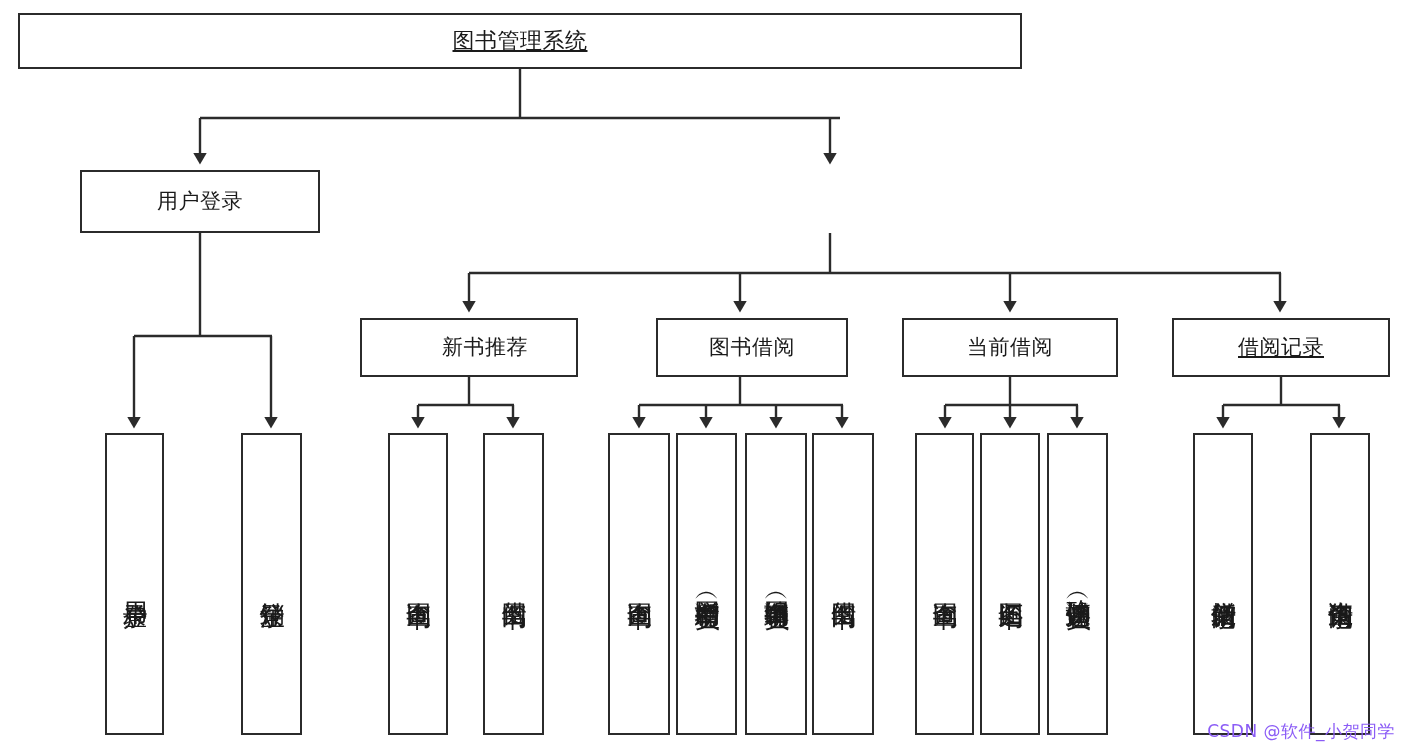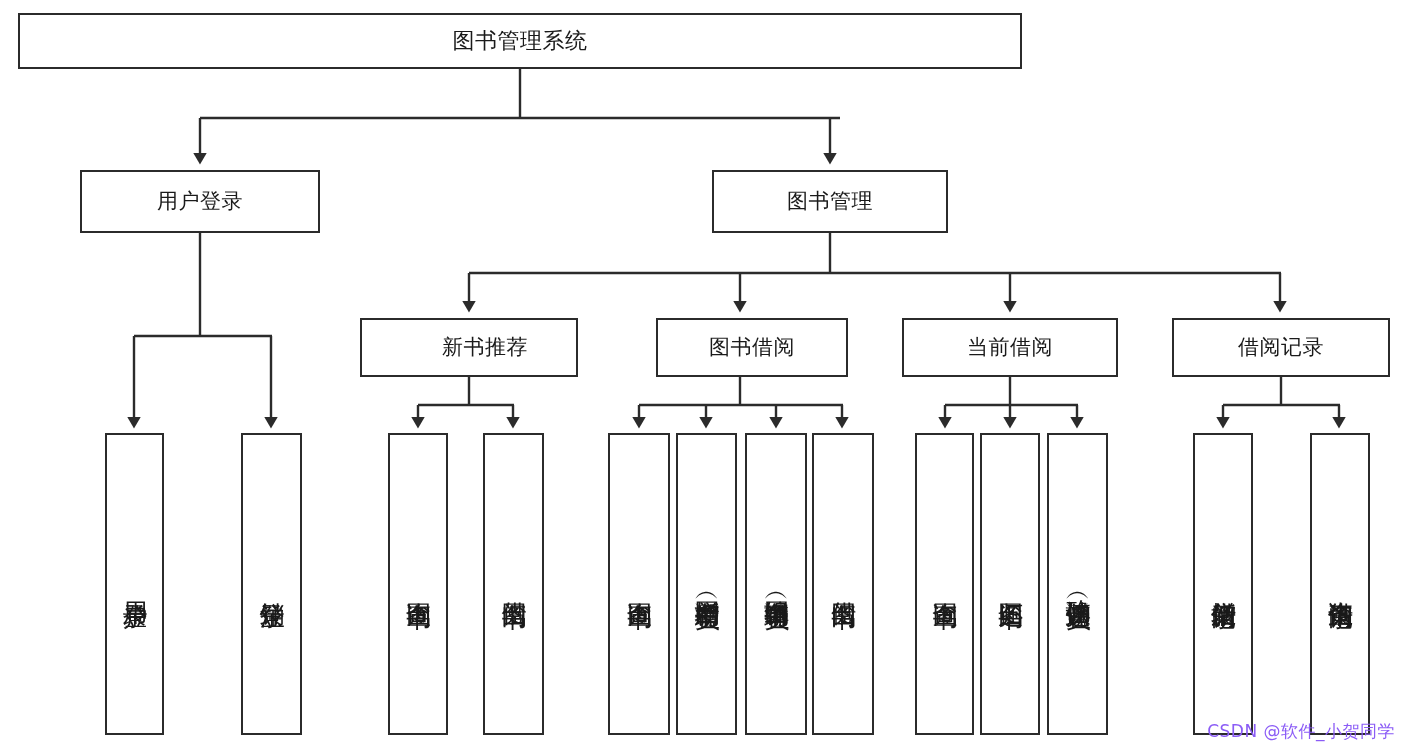--- a/index.html
+++ b/index.html
@@ -120,41 +120,38 @@
     <path class="wire" d="M945,405 L945,418" marker-end="url(#arrow)"></path>
     <path class="wire" d="M1010,405 L1010,418" marker-end="url(#arrow)"></path>
     <path class="wire" d="M1077,405 L1077,418" marker-end="url(#arrow)"></path>
 
     <path class="wire" d="M1281,377 L1281,405"></path>
     <path class="wire" d="M1223,405 L1340,405"></path>
     <path class="wire" d="M1223,405 L1223,418" marker-end="url(#arrow)"></path>
     <path class="wire" d="M1339,405 L1339,418" marker-end="url(#arrow)"></path>
   </svg>
 
-  <div class="node h root" style="left:18px;top:13px;width:1004px;height:56px;">
+  <div class="node h root" style="left:18px;top:13px;width:1004px;height:56px;text-decoration:underline;">
     <span class="label">图书管理系统</span>
   </div>
 
   <div class="node h" style="left:80px;top:170px;width:240px;height:63px;">
     <span class="label">用户登录</span>
-  </div>
-  <div class="node h" style="left:712px;top:170px;width:236px;height:63px;">
-    <span class="label">图书管理</span>
   </div>
 
   <div class="node h" style="left:360px;top:318px;width:218px;height:59px;padding-left:32px;">
     <span class="label">新书推荐</span>
   </div>
   <div class="node h" style="left:632px;top:318px;width:192px;height:59px;margin-left:24px;">
     <span class="label">图书借阅</span>
   </div>
   <div class="node h" style="left:902px;top:318px;width:216px;height:59px;">
     <span class="label">当前借阅</span>
   </div>
-  <div class="node h" style="left:1172px;top:318px;width:218px;height:59px;">
+  <div class="node h" style="left:1172px;top:318px;width:218px;height:59px;text-decoration:underline;">
     <span class="label">借阅记录</span>
   </div>
 
   <div class="node v" style="left:105px;top:433px;width:59px;height:302px;">
     <span class="label">用户登录</span>
   </div>
   <div class="node v" style="left:241px;top:433px;width:61px;height:302px;">
     <span class="label">注销登录</span>
   </div>
 

